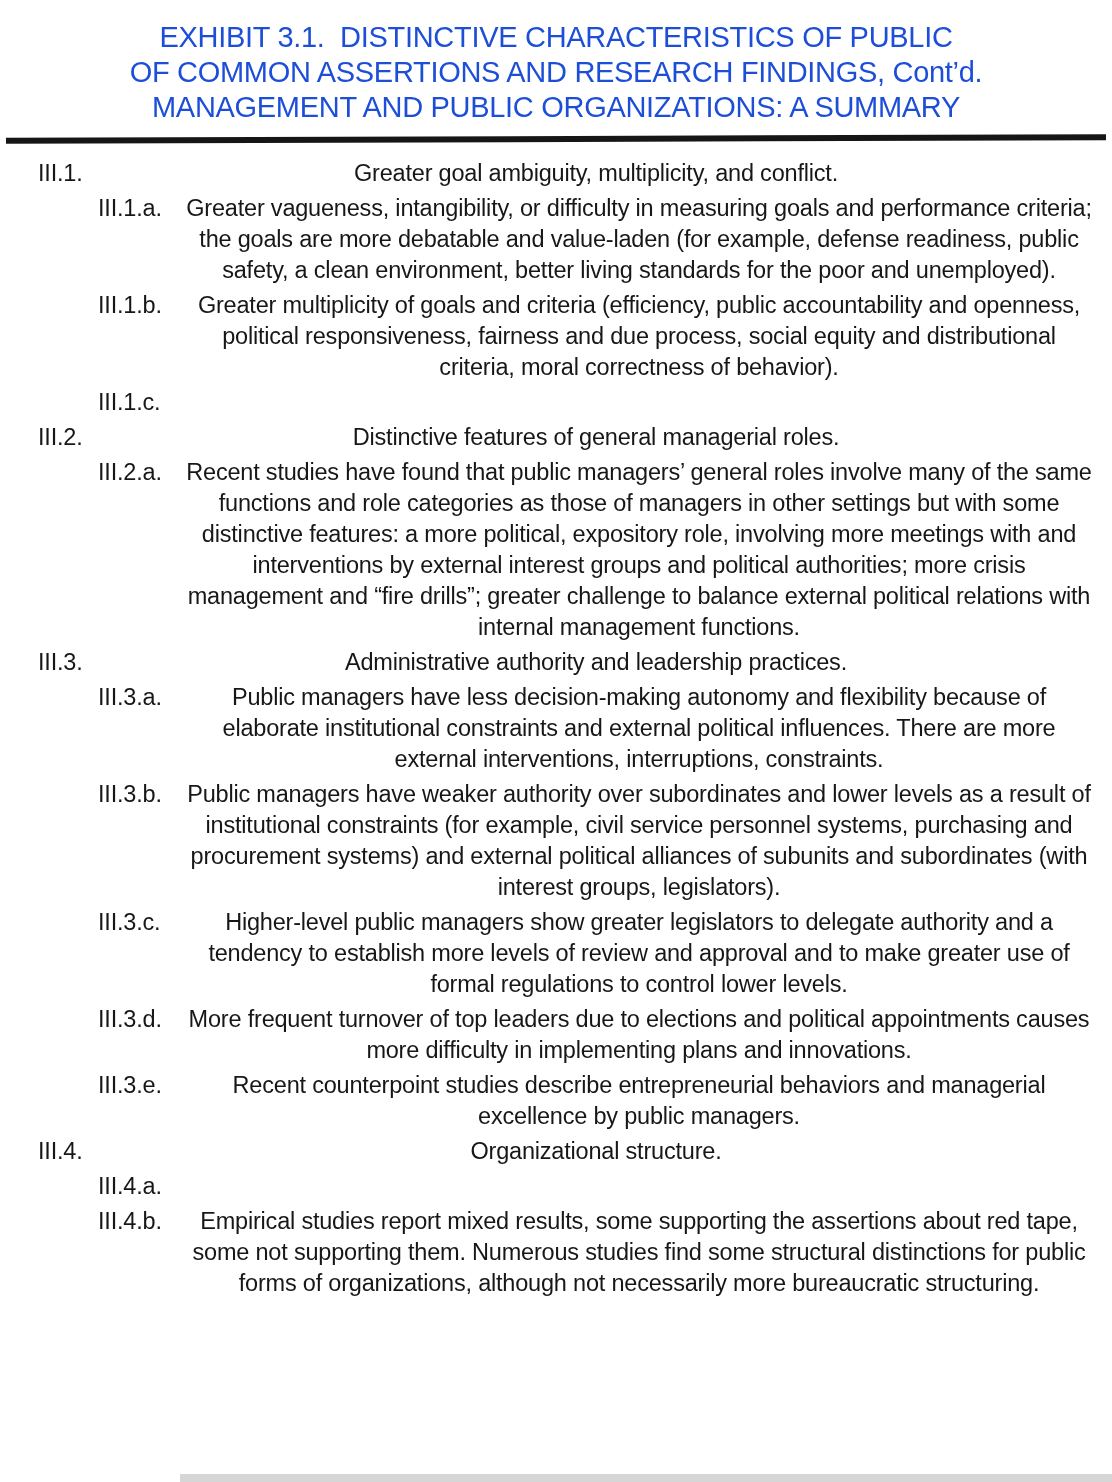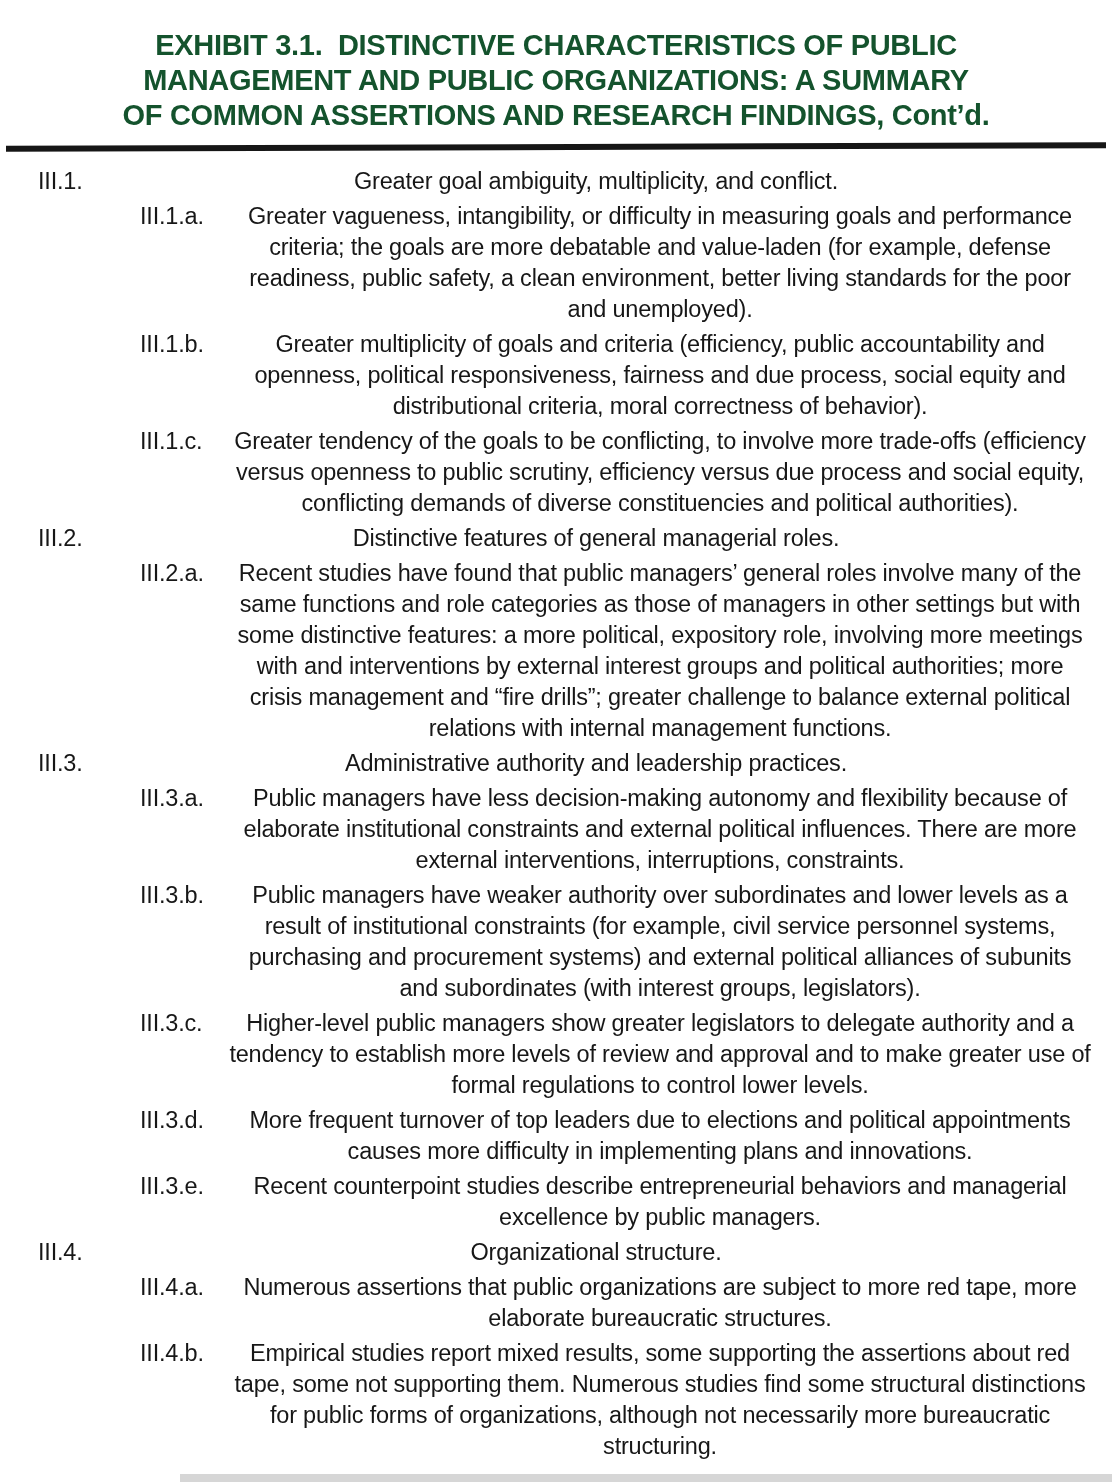--- a/index.html
+++ b/index.html
@@ -10,28 +10,28 @@
   .page {
     position: relative;
     width: 1112px;
     height: 1482px;
     background: #ffffff;
     overflow: hidden;
     font-family: "Liberation Sans", sans-serif;
     color: #171717;
   }
   .title {
-    margin: 8px;
+    margin: 0;
     padding: 20px 40px 0 40px;
     text-align: center;
     font-size: 29px;
     line-height: 35px;
-    font-weight: bold;
+    font-weight: normal;
     letter-spacing: -0.3px;
-    color: #14532d;
+    color: #1d4ed8;
   }
   .title-line {
     display: block;
     white-space: pre-wrap;
   }
   .rule {
     height: 6px;
     background: #161616;
     margin: 11px 6px 0 6px;
     transform: rotate(-0.18deg);
@@ -52,21 +52,20 @@
     margin-top: 4px;
   }
   .l1 .num {
     flex: 0 0 62px;
   }
   .l2 {
     padding-left: 60px;
   }
   .l2 .num {
     flex: 0 0 88px;
-    margin-left: 42px;
   }
   .txt {
     flex: 1 1 auto;
     text-align: center;
   }
   .bottom-strip {
     position: absolute;
     left: 180px;
     right: 0;
     bottom: 0;
@@ -74,43 +73,42 @@
     background: #d6d6d6;
   }
 </style>
 </head>
 <body>
 
 <div class="page">
 
   <h1 class="title">
     <span class="title-line">EXHIBIT 3.1.  DISTINCTIVE CHARACTERISTICS OF PUBLIC</span>
+    <span class="title-line">OF COMMON ASSERTIONS AND RESEARCH FINDINGS, Cont’d.</span>
     <span class="title-line">MANAGEMENT AND PUBLIC ORGANIZATIONS: A SUMMARY</span>
-    <span class="title-line">OF COMMON ASSERTIONS AND RESEARCH FINDINGS, Cont’d.</span>
   </h1>
 
   <div class="rule"></div>
 
   <div class="outline">
 
     <div class="block l1">
       <span class="num">III.1.</span>
       <span class="txt">Greater goal ambiguity, multiplicity, and conflict.</span>
     </div>
     <div class="block l2">
       <span class="num">III.1.a.</span>
       <span class="txt">Greater vagueness, intangibility, or difficulty in measuring goals and performance criteria; the goals are more debatable and value-laden (for example, defense readiness, public safety, a clean environment, better living standards for the poor and unemployed).</span>
     </div>
     <div class="block l2">
       <span class="num">III.1.b.</span>
       <span class="txt">Greater multiplicity of goals and criteria (efficiency, public accountability and openness, political responsiveness, fairness and due process, social equity and distributional criteria, moral correctness of behavior).</span>
     </div>
     <div class="block l2">
       <span class="num">III.1.c.</span>
-      <span class="txt">Greater tendency of the goals to be conflicting, to involve more trade-offs (efficiency versus openness to public scrutiny, efficiency versus due process and social equity, conflicting demands of diverse constituencies and political authorities).</span>
     </div>
 
     <div class="block l1">
       <span class="num">III.2.</span>
       <span class="txt">Distinctive features of general managerial roles.</span>
     </div>
     <div class="block l2">
       <span class="num">III.2.a.</span>
       <span class="txt">Recent studies have found that public managers’ general roles involve many of the same functions and role categories as those of managers in other settings but with some distinctive features: a more political, expository role, involving more meetings with and interventions by external interest groups and political authorities; more crisis management and “fire drills”; greater challenge to balance external political relations with internal management functions.</span>
     </div>
@@ -139,21 +137,20 @@
       <span class="num">III.3.e.</span>
       <span class="txt">Recent counterpoint studies describe entrepreneurial behaviors and managerial excellence by public managers.</span>
     </div>
 
     <div class="block l1">
       <span class="num">III.4.</span>
       <span class="txt">Organizational structure.</span>
     </div>
     <div class="block l2">
       <span class="num">III.4.a.</span>
-      <span class="txt">Numerous assertions that public organizations are subject to more red tape, more elaborate bureaucratic structures.</span>
     </div>
     <div class="block l2">
       <span class="num">III.4.b.</span>
       <span class="txt">Empirical studies report mixed results, some supporting the assertions about red tape, some not supporting them. Numerous studies find some structural distinctions for public forms of organizations, although not necessarily more bureaucratic structuring.</span>
     </div>
 
   </div>
 
   <div class="bottom-strip"></div>
 

